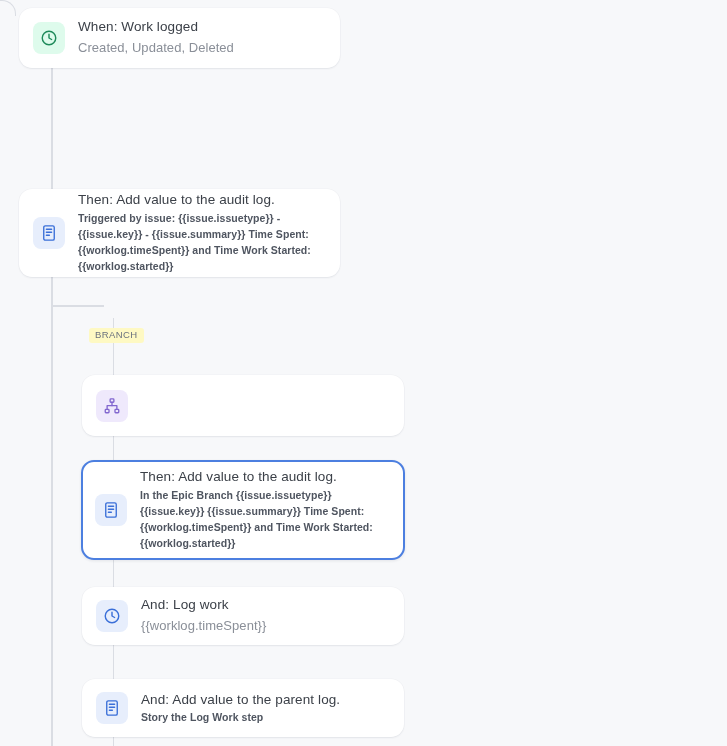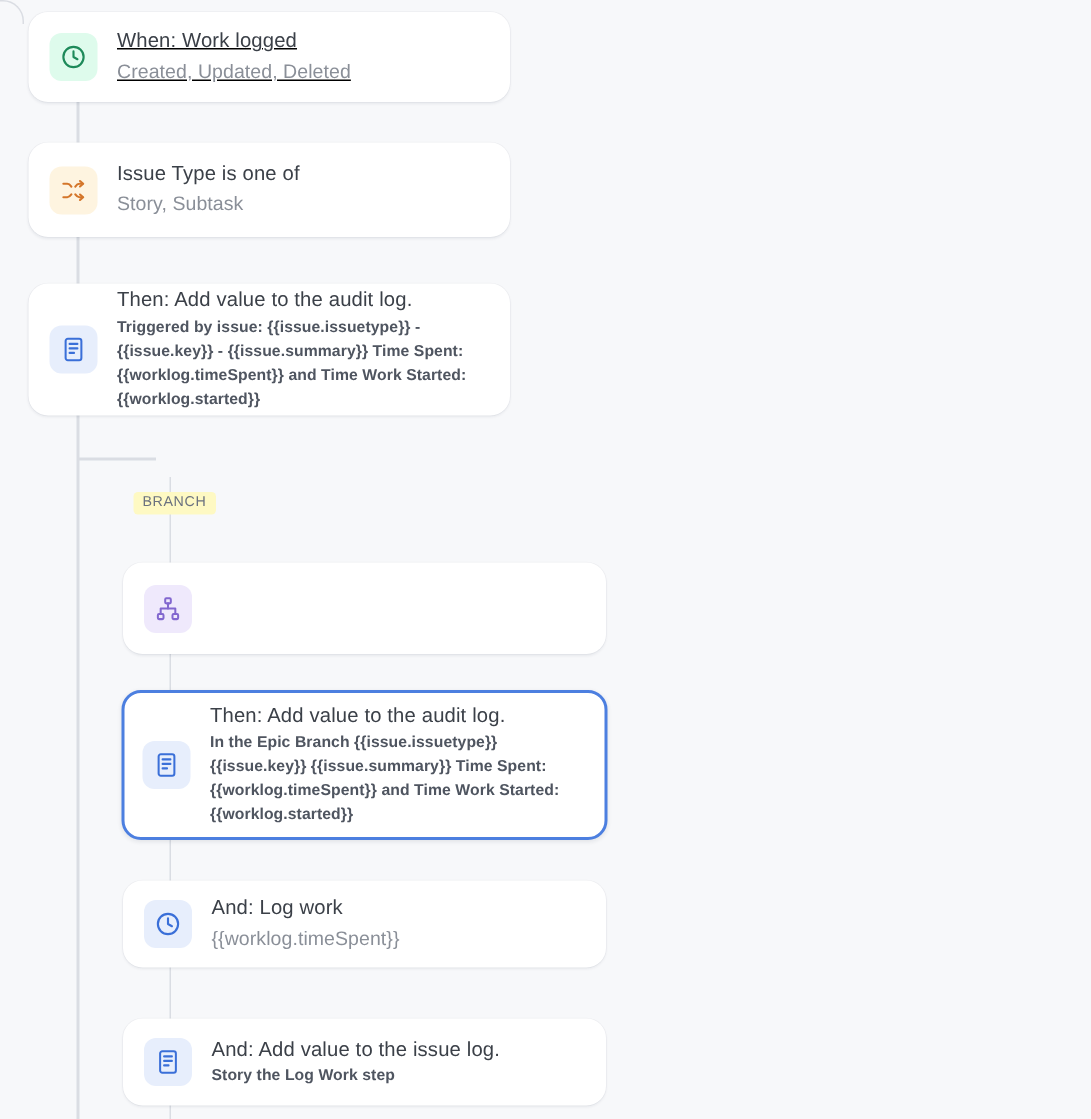--- a/index.html
+++ b/index.html
@@ -132,21 +132,21 @@
   }
   .card-sub.bold {
     font-weight: bold;
     color: #4F5560;
     font-size: 10.5px;
     line-height: 1.55;
     margin-top: 0;
   }
 
   
-  #card-trigger   { left: 19px;  top: 8px;   width: 321px; height: 60px; text-decoration: underline; }
+  #card-trigger   { left: 19px;  top: 8px;   width: 321px; height: 60px; }
   #card-condition { left: 19px;  top: 95px;  width: 321px; height: 63px; }
   #card-action-1  { left: 19px;  top: 189px; width: 321px; height: 88px; }
   #card-branch-for{ left: 82px;  top: 375px; width: 322px; height: 61px; }
   #card-action-2  { left: 81px;  top: 460px; width: 324px; height: 100px; }
   #card-action-3  { left: 82px;  top: 587px; width: 322px; height: 58px; }
   #card-action-4  { left: 82px;  top: 679px; width: 322px; height: 58px; }
 </style>
 </head>
 <body>
 
@@ -165,36 +165,20 @@
         <circle cx="12" cy="12" r="9"></circle>
         <polyline points="12 7 12 12 15.5 14"></polyline>
       </svg>
     </div>
     <div class="card-text">
       <div class="card-title">When: Work logged</div>
       <div class="card-sub">Created, Updated, Deleted</div>
     </div>
   </div>
 
-  <div class="card" id="card-condition">
-    <div class="card-icon icon-orange">
-      <svg width="18" height="18" viewBox="0 0 24 24" fill="none" stroke="#D4762A" stroke-width="1.9" stroke-linecap="round" stroke-linejoin="round">
-        <path d="M3 6h3.5c1.6 0 2.6 1.1 3.6 2.5"></path>
-        <path d="M3 18h3.5c1.6 0 2.6-1.1 3.6-2.5"></path>
-        <path d="M13.6 8.5C14.6 7.1 15.6 6 17.2 6H20"></path>
-        <path d="M13.6 15.5c1 1.4 2 2.5 3.6 2.5H20"></path>
-        <polyline points="17.8 3.6 20.6 6 17.8 8.4"></polyline>
-        <polyline points="17.8 15.6 20.6 18 17.8 20.4"></polyline>
-      </svg>
-    </div>
-    <div class="card-text">
-      <div class="card-title">Issue Type is one of</div>
-      <div class="card-sub">Story, Subtask</div>
-    </div>
-  </div>
 
   <div class="card" id="card-action-1">
     <div class="card-icon icon-blue">
       <svg width="18" height="18" viewBox="0 0 24 24" fill="none" stroke="#3A6FD8" stroke-width="1.8" stroke-linecap="round" stroke-linejoin="round">
         <rect x="5" y="2.5" width="14" height="19" rx="2"></rect>
         <line x1="8.5" y1="7" x2="15.5" y2="7"></line>
         <line x1="8.5" y1="11" x2="15.5" y2="11"></line>
         <line x1="8.5" y1="15" x2="12.5" y2="15"></line>
       </svg>
     </div>
@@ -247,18 +231,18 @@
   <div class="card" id="card-action-4">
     <div class="card-icon icon-blue">
       <svg width="18" height="18" viewBox="0 0 24 24" fill="none" stroke="#3A6FD8" stroke-width="1.8" stroke-linecap="round" stroke-linejoin="round">
         <rect x="5" y="2.5" width="14" height="19" rx="2"></rect>
         <line x1="8.5" y1="7" x2="15.5" y2="7"></line>
         <line x1="8.5" y1="11" x2="15.5" y2="11"></line>
         <line x1="8.5" y1="15" x2="12.5" y2="15"></line>
       </svg>
     </div>
     <div class="card-text">
-      <div class="card-title">And: Add value to the issue log.</div>
+      <div class="card-title">And: Add value to the parent log.</div>
       <div class="card-sub bold">Story the Log Work step</div>
     </div>
   </div>
 
 </div>
 
 </body></html>

